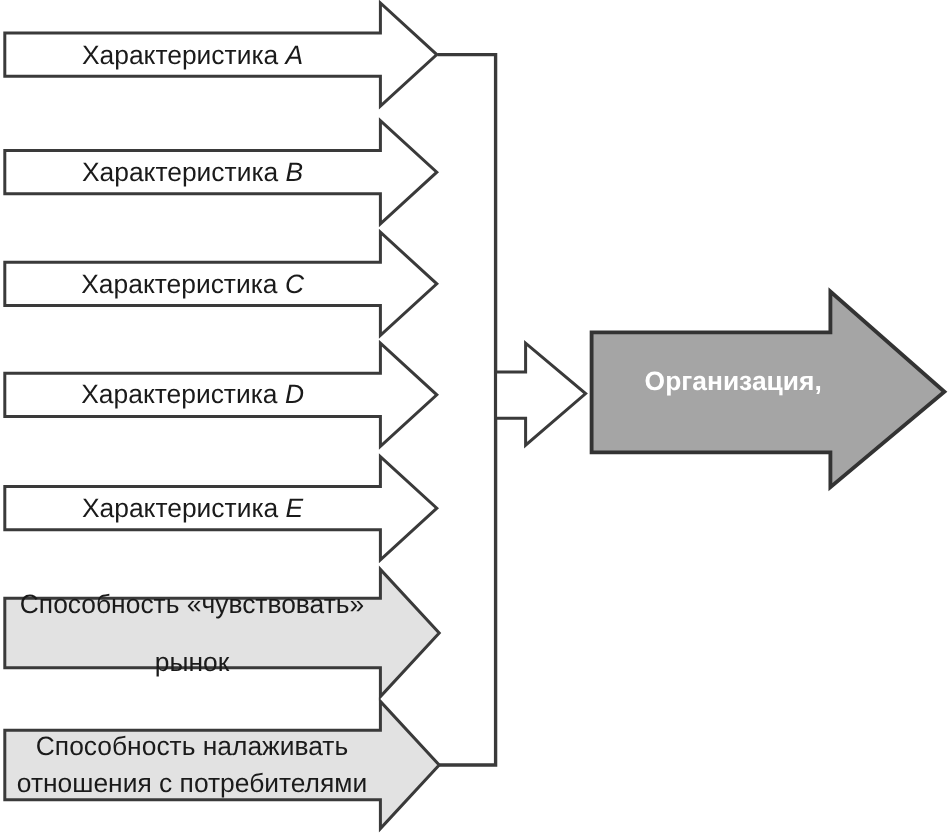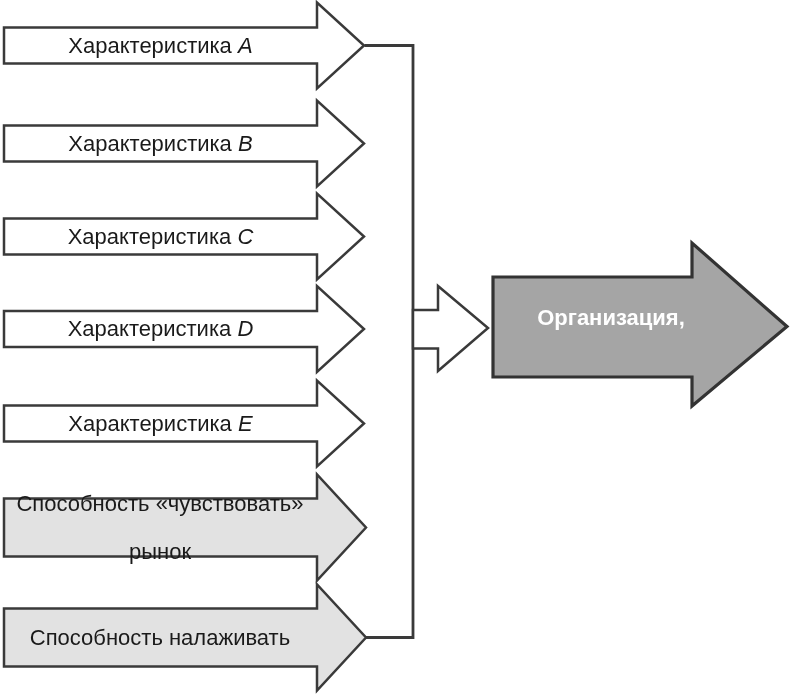--- a/index.html
+++ b/index.html
@@ -23,21 +23,21 @@
     white-space:nowrap;
   }
   .lbl-row{flex-direction:row;}
   .letter{font-style:italic;margin-left:0.28em;}
   .lbl-a{left:4px;top:27px;width:313px;height:37px;}
   .lbl-b{left:4px;top:125px;width:313px;height:37px;}
   .lbl-c{left:4px;top:218px;width:313px;height:38px;}
   .lbl-d{left:4px;top:310px;width:313px;height:38px;}
   .lbl-e{left:4px;top:405px;width:313px;height:38px;}
   .lbl-f{left:2px;top:498px;width:316px;height:59px;gap:20px;}
-  .lbl-g{left:2px;top:608px;width:316px;height:59px;}
+  .lbl-g{left:2px;top:608px;width:316px;height:59px;justify-content:space-between;}
   .lbl-out{
     left:505px;top:277px;width:212px;height:81px;
     color:#ffffff;font-weight:bold;font-size:22px;line-height:28px;
   }
 </style>
 </head>
 <body>
 
 <div class="canvas">
 
@@ -79,19 +79,20 @@
     <span>Характеристика</span>
     <span class="letter">E</span>
   </div>
 
   <div class="lbl lbl-f">
     <div>Способность «чувствовать»</div>
     <div>рынок</div>
   </div>
   <div class="lbl lbl-g">
     <div>Способность налаживать</div>
+    <div>отношения с потребителями</div>
   </div>
 
   <div class="lbl lbl-out">
     <div>Организация,</div>
   </div>
 
 </div>
 
 </body></html>

